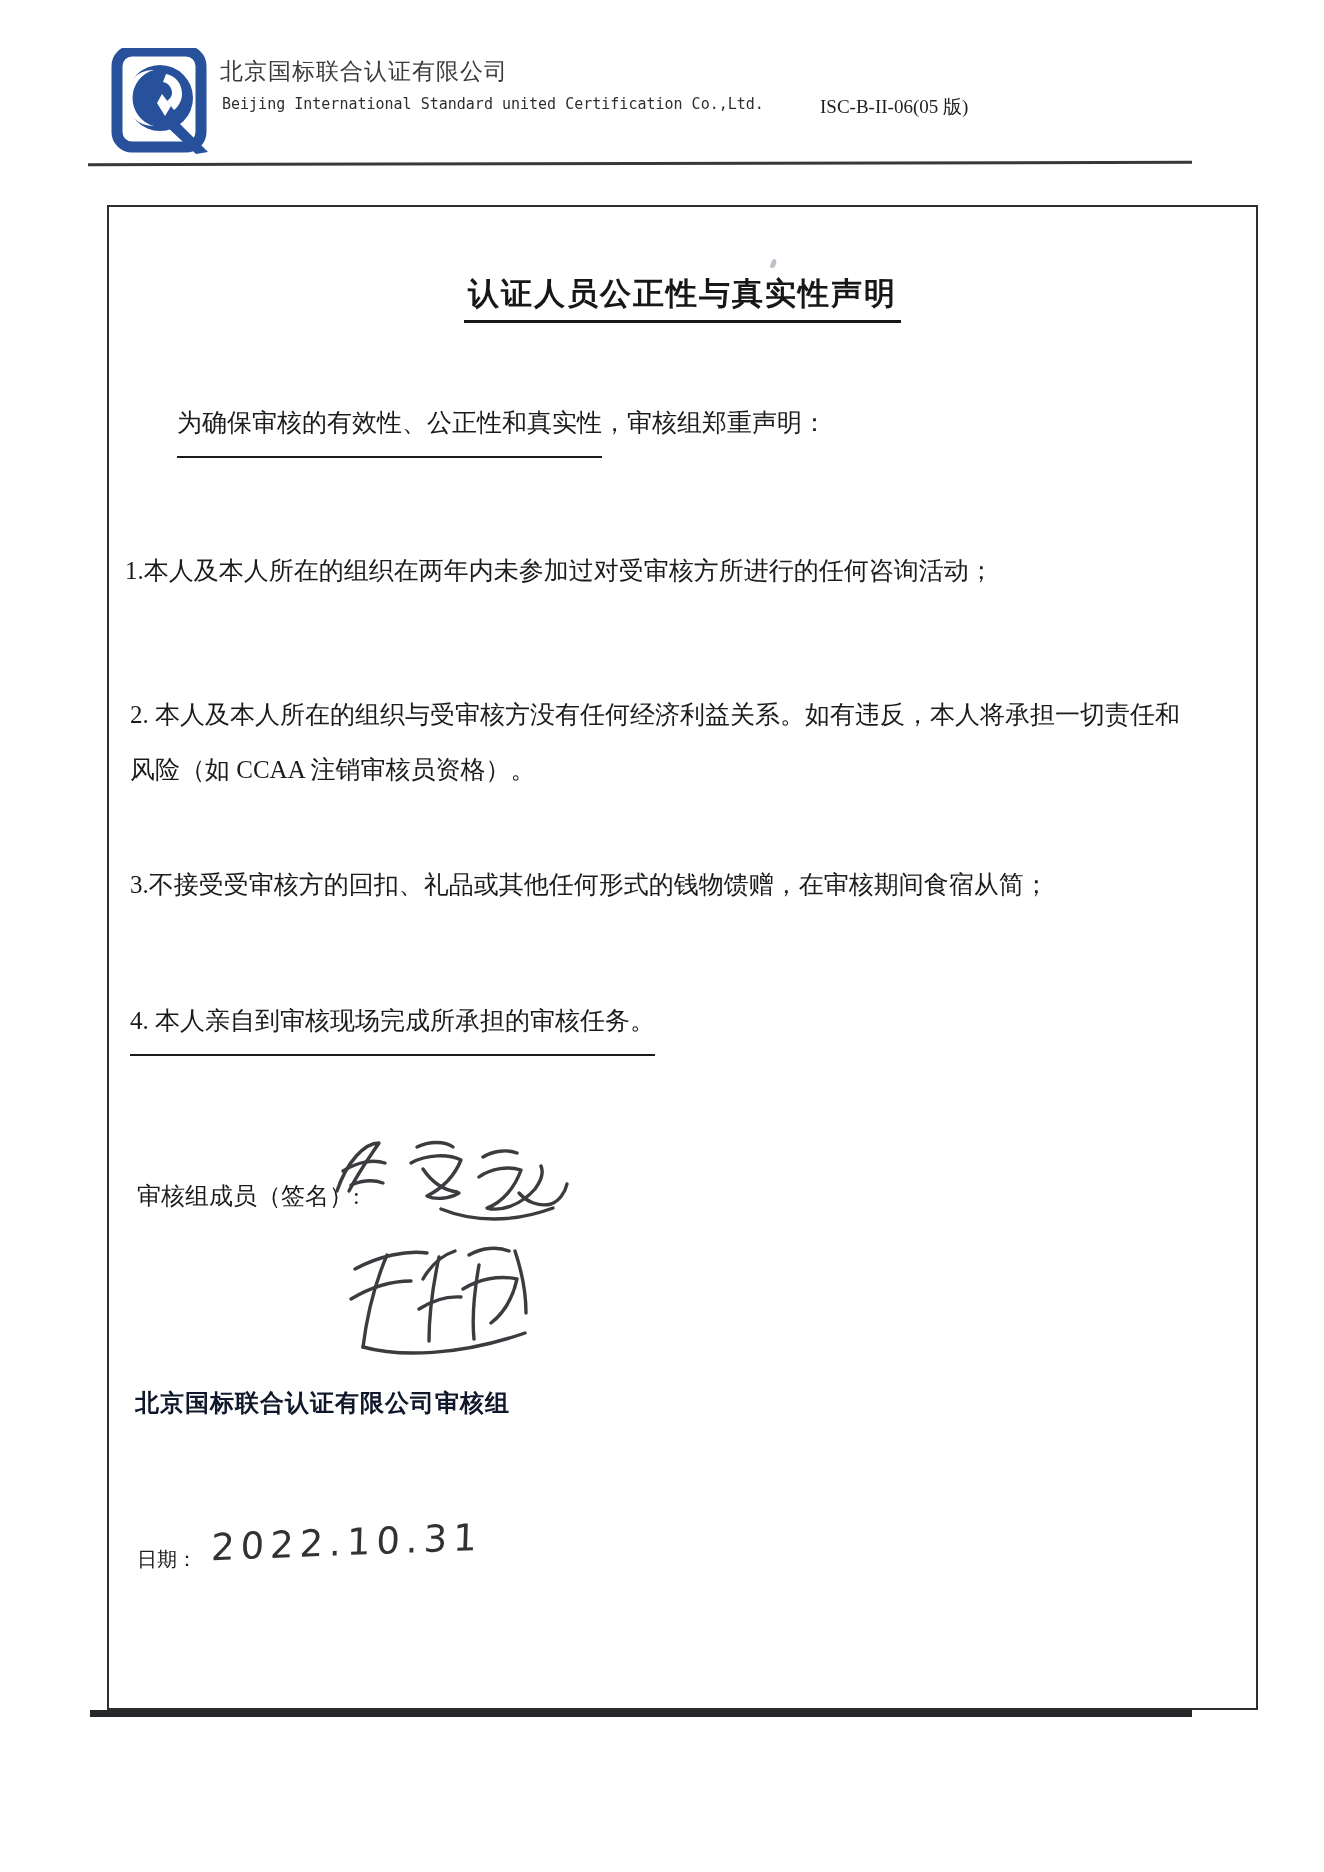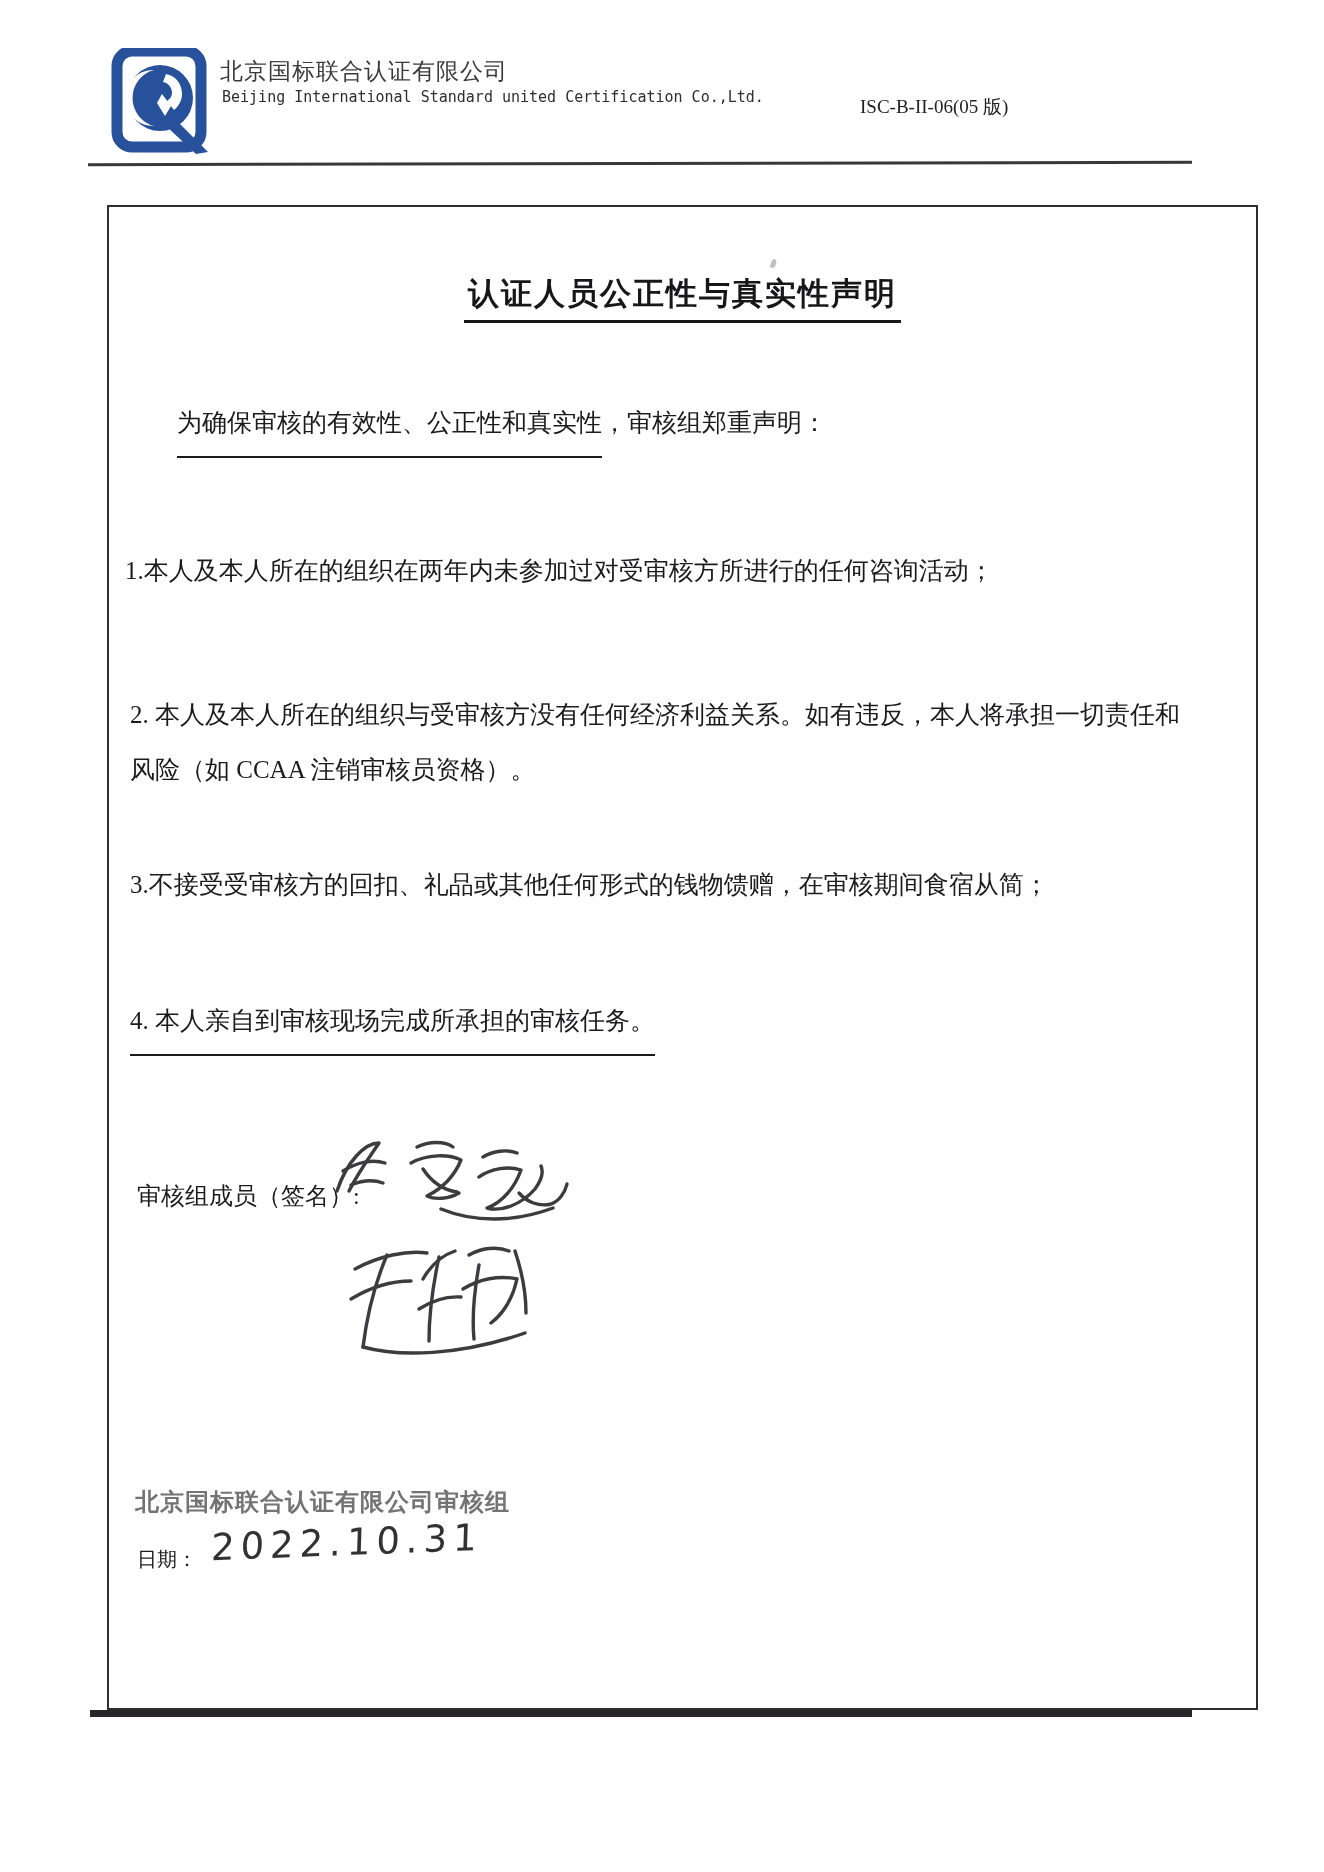--- a/index.html
+++ b/index.html
@@ -70,23 +70,23 @@
   .item-2{left:21px;top:480px;width:1050px;line-height:2.2;}
   .item-3{left:21px;top:660px;}
   .item-4{left:21px;top:796px;}
 
   .sig-label{left:28px;top:972px;font-size:24px;}
   .sig1{left:212px;top:922px;}
   .sig2{left:218px;top:1028px;}
   .sig-path{fill:none;stroke:#3c3c40;stroke-width:3.4;stroke-linecap:round;stroke-linejoin:round;}
 
   .team-line{
-    left:26px;top:1279px;
+    left:26px;top:1180px;
     font-family:"Liberation Serif", serif;
-    font-weight:bold;font-size:24px;letter-spacing:1px;color:#737373;
+    font-weight:bold;font-size:24px;letter-spacing:1px;color:#0f172a;
   }
   .date-row{left:28px;top:1338px;font-size:20px;}
   .hw-date{
     left:102px;top:1314px;
     font-family:"DejaVu Sans", sans-serif;
     font-size:37px;color:#323236;
     letter-spacing:6px;
     transform:rotate(-2.2deg) skewX(-4deg);
     white-space:nowrap;
   }
@@ -102,23 +102,23 @@
       <circle cx="50" cy="50" r="33" fill="#27519b"></circle>
       <path d="M44,22 a29,29 0 0 0 0,56 a21,21 0 0 1 -2,-56 z" fill="#ffffff"></path>
       <path d="M56,26 c10,2 16,10 16,20 c0,6 -3,12 -8,16 l-7,-9 c3,-2 5,-5 5,-8 c0,-6 -4,-10 -9,-11 z" fill="#ffffff"></path>
       <path d="M52,46 l9,12 -6,10 -8,-13 z" fill="#ffffff"></path>
       <path d="M62,68 L98,104 L86,106 L56,78 Z" fill="#27519b"></path>
     </svg>
   </div>
 
   <div class="abs company-cn" style="left:220px;top:56px;">北京国标联合认证有限公司</div>
 
-  <div class="abs company-en" style="left:222px;top:88px;">Beijing International Standard united Certification Co.,Ltd.</div>
+  <div class="abs company-en" style="left:222px;top:95px;">Beijing International Standard united Certification Co.,Ltd.</div>
 
-  <div class="abs doc-code" style="left:860px;top:94px;">ISC-B-II-06(05 版)</div>
+  <div class="abs doc-code" style="left:820px;top:94px;">ISC-B-II-06(05 版)</div>
 
   <div class="abs header-rule"></div>
 
   <div class="abs decl-box">
 
     <div class="abs decl-title-row">
       <span class="decl-title">认证人员公正性与真实性声明</span>
     </div>
     <div class="abs scan-artifact"></div>
 

